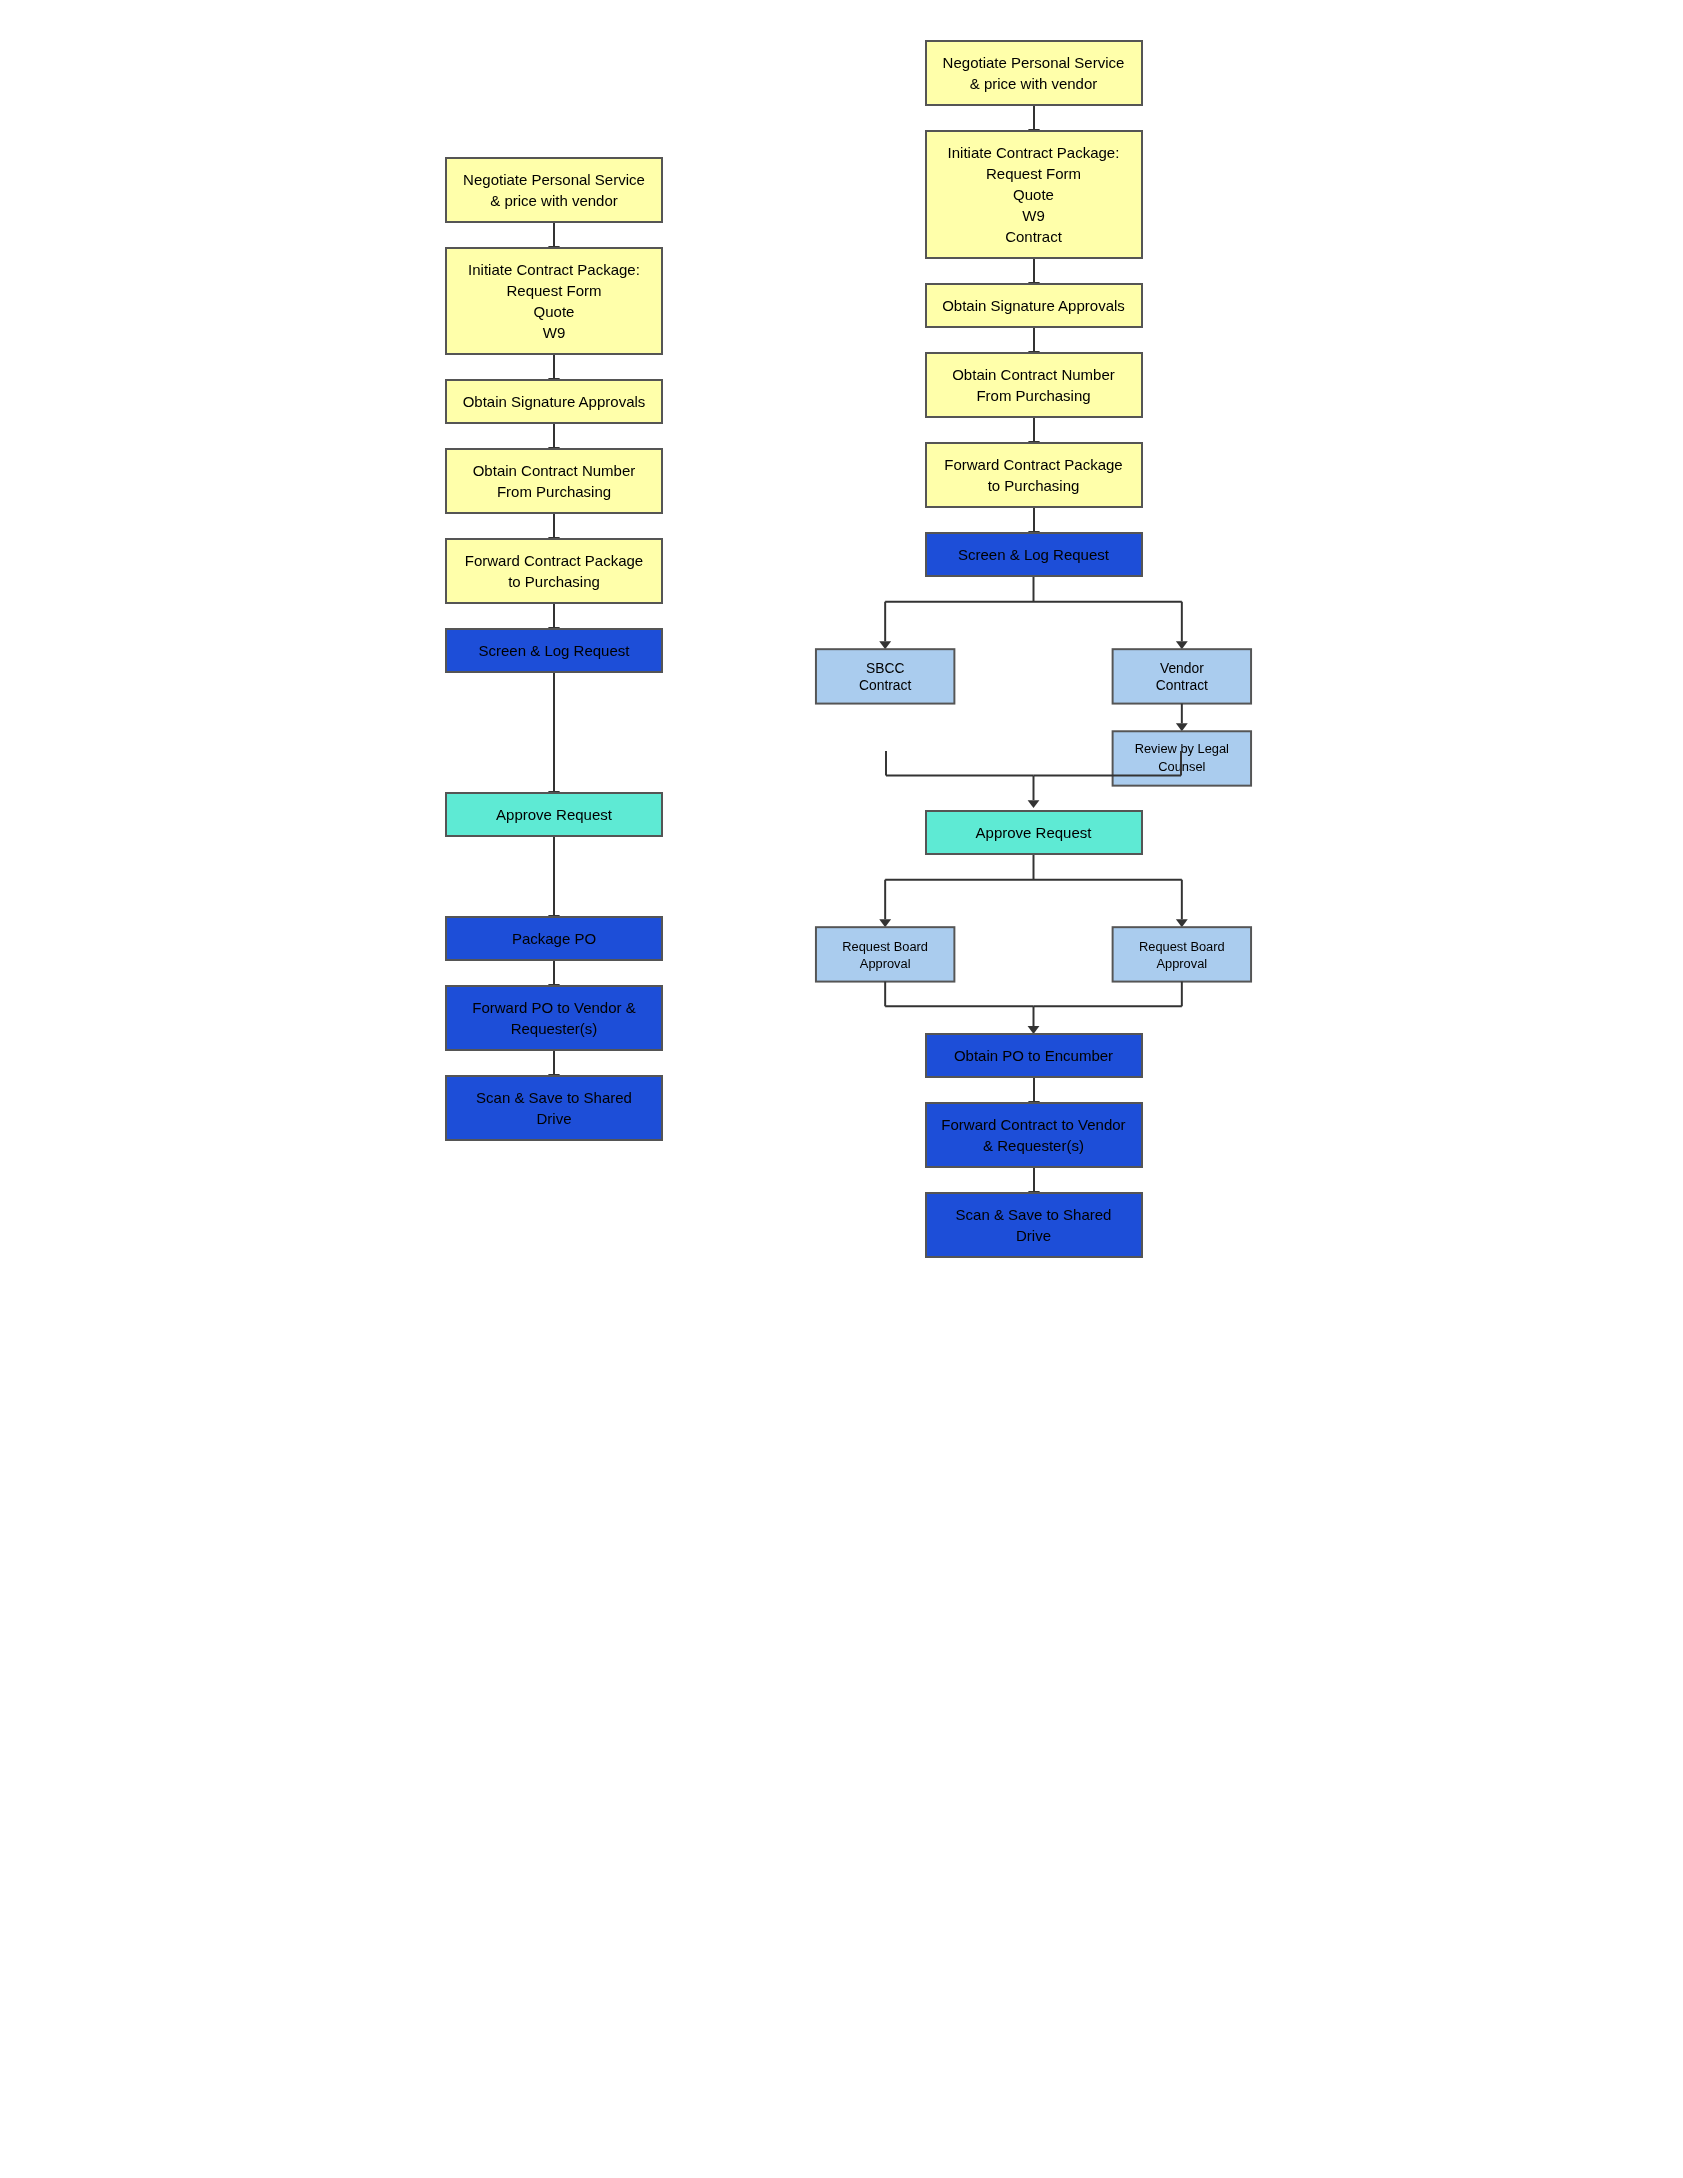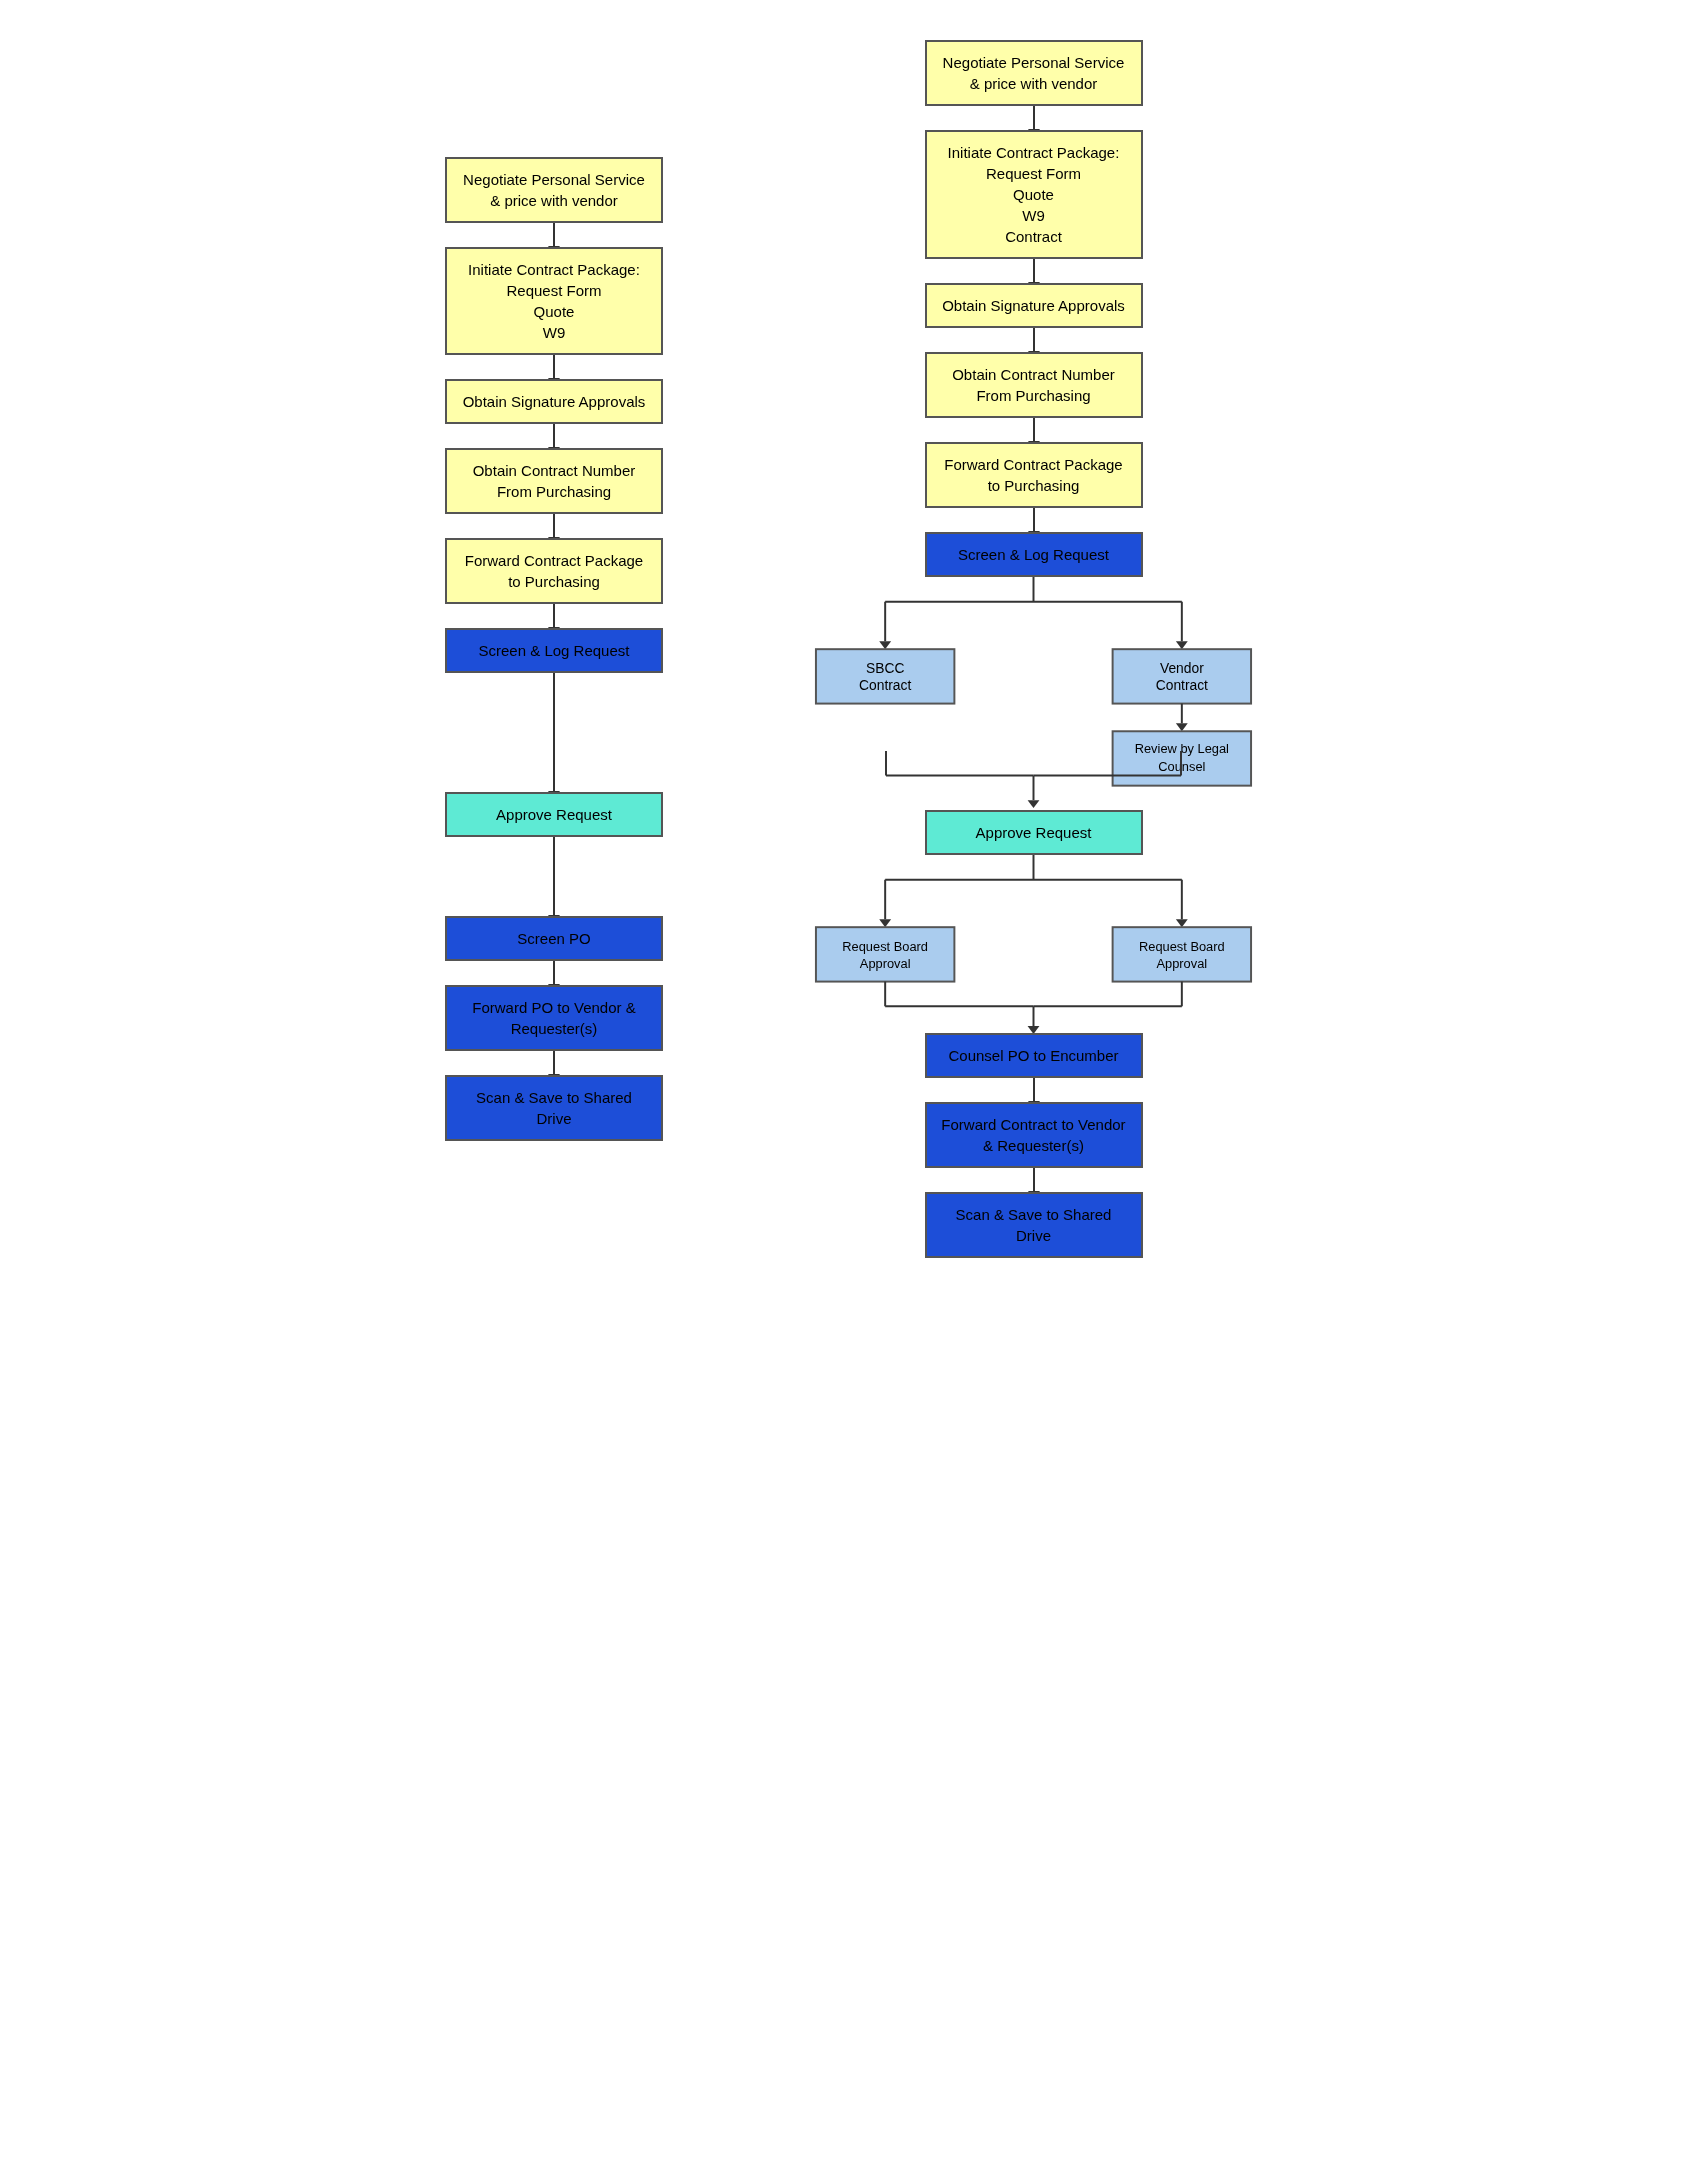--- a/index.html
+++ b/index.html
@@ -127,21 +127,21 @@
       </div>
 
       <div class="arrow-down-lg" style="height:119px;"></div>
 
       <div class="box box-blue">
         <span>Approve Request</span>
       </div>
       <div class="arrow-down-lg" style="height:79px;"></div>
 
       <div class="box box-green">
-        <span>Screen PO</span>
+        <span>Package PO</span>
       </div>
       <div class="arrow-down"></div>
 
       <div class="box box-green">
         <span>Forward PO to Vendor &amp; Requester(s)</span>
       </div>
       <div class="arrow-down"></div>
 
       <div class="box box-green">
         <span>Scan &amp; Save to Shared Drive</span>
@@ -247,21 +247,21 @@
 
         <line x1="100" y1="128" x2="100" y2="153" stroke="#333" stroke-width="2"></line>
         <line x1="100" y1="153" x2="250" y2="153" stroke="#333" stroke-width="2"></line>
         <line x1="400" y1="128" x2="400" y2="153" stroke="#333" stroke-width="2"></line>
         <line x1="400" y1="153" x2="250" y2="153" stroke="#333" stroke-width="2"></line>
         <line x1="250" y1="153" x2="250" y2="173" stroke="#333" stroke-width="2"></line>
         <polygon points="244,173 256,173 250,181" fill="#333"></polygon>
       </svg>
 
       <div class="box box-green" style="width:218px;">
-        <span>Counsel PO to Encumber</span>
+        <span>Obtain PO to Encumber</span>
       </div>
       <div class="arrow-down"></div>
 
       <div class="box box-green" style="width:218px;">
         <span>Forward Contract to Vendor &amp; Requester(s)</span>
       </div>
       <div class="arrow-down"></div>
 
       <div class="box box-green" style="width:218px;">
         <span>Scan &amp; Save to Shared Drive</span>

